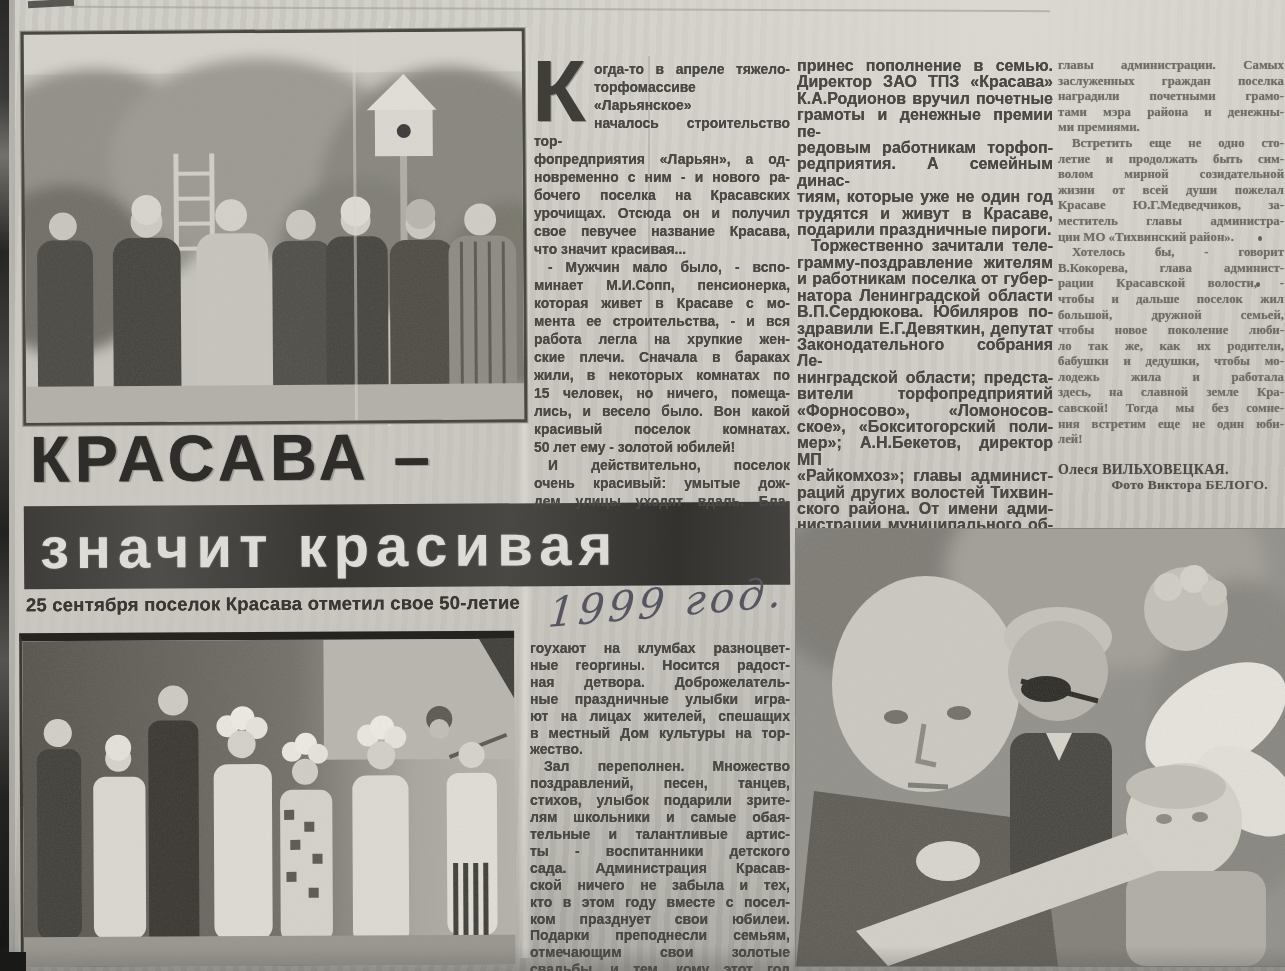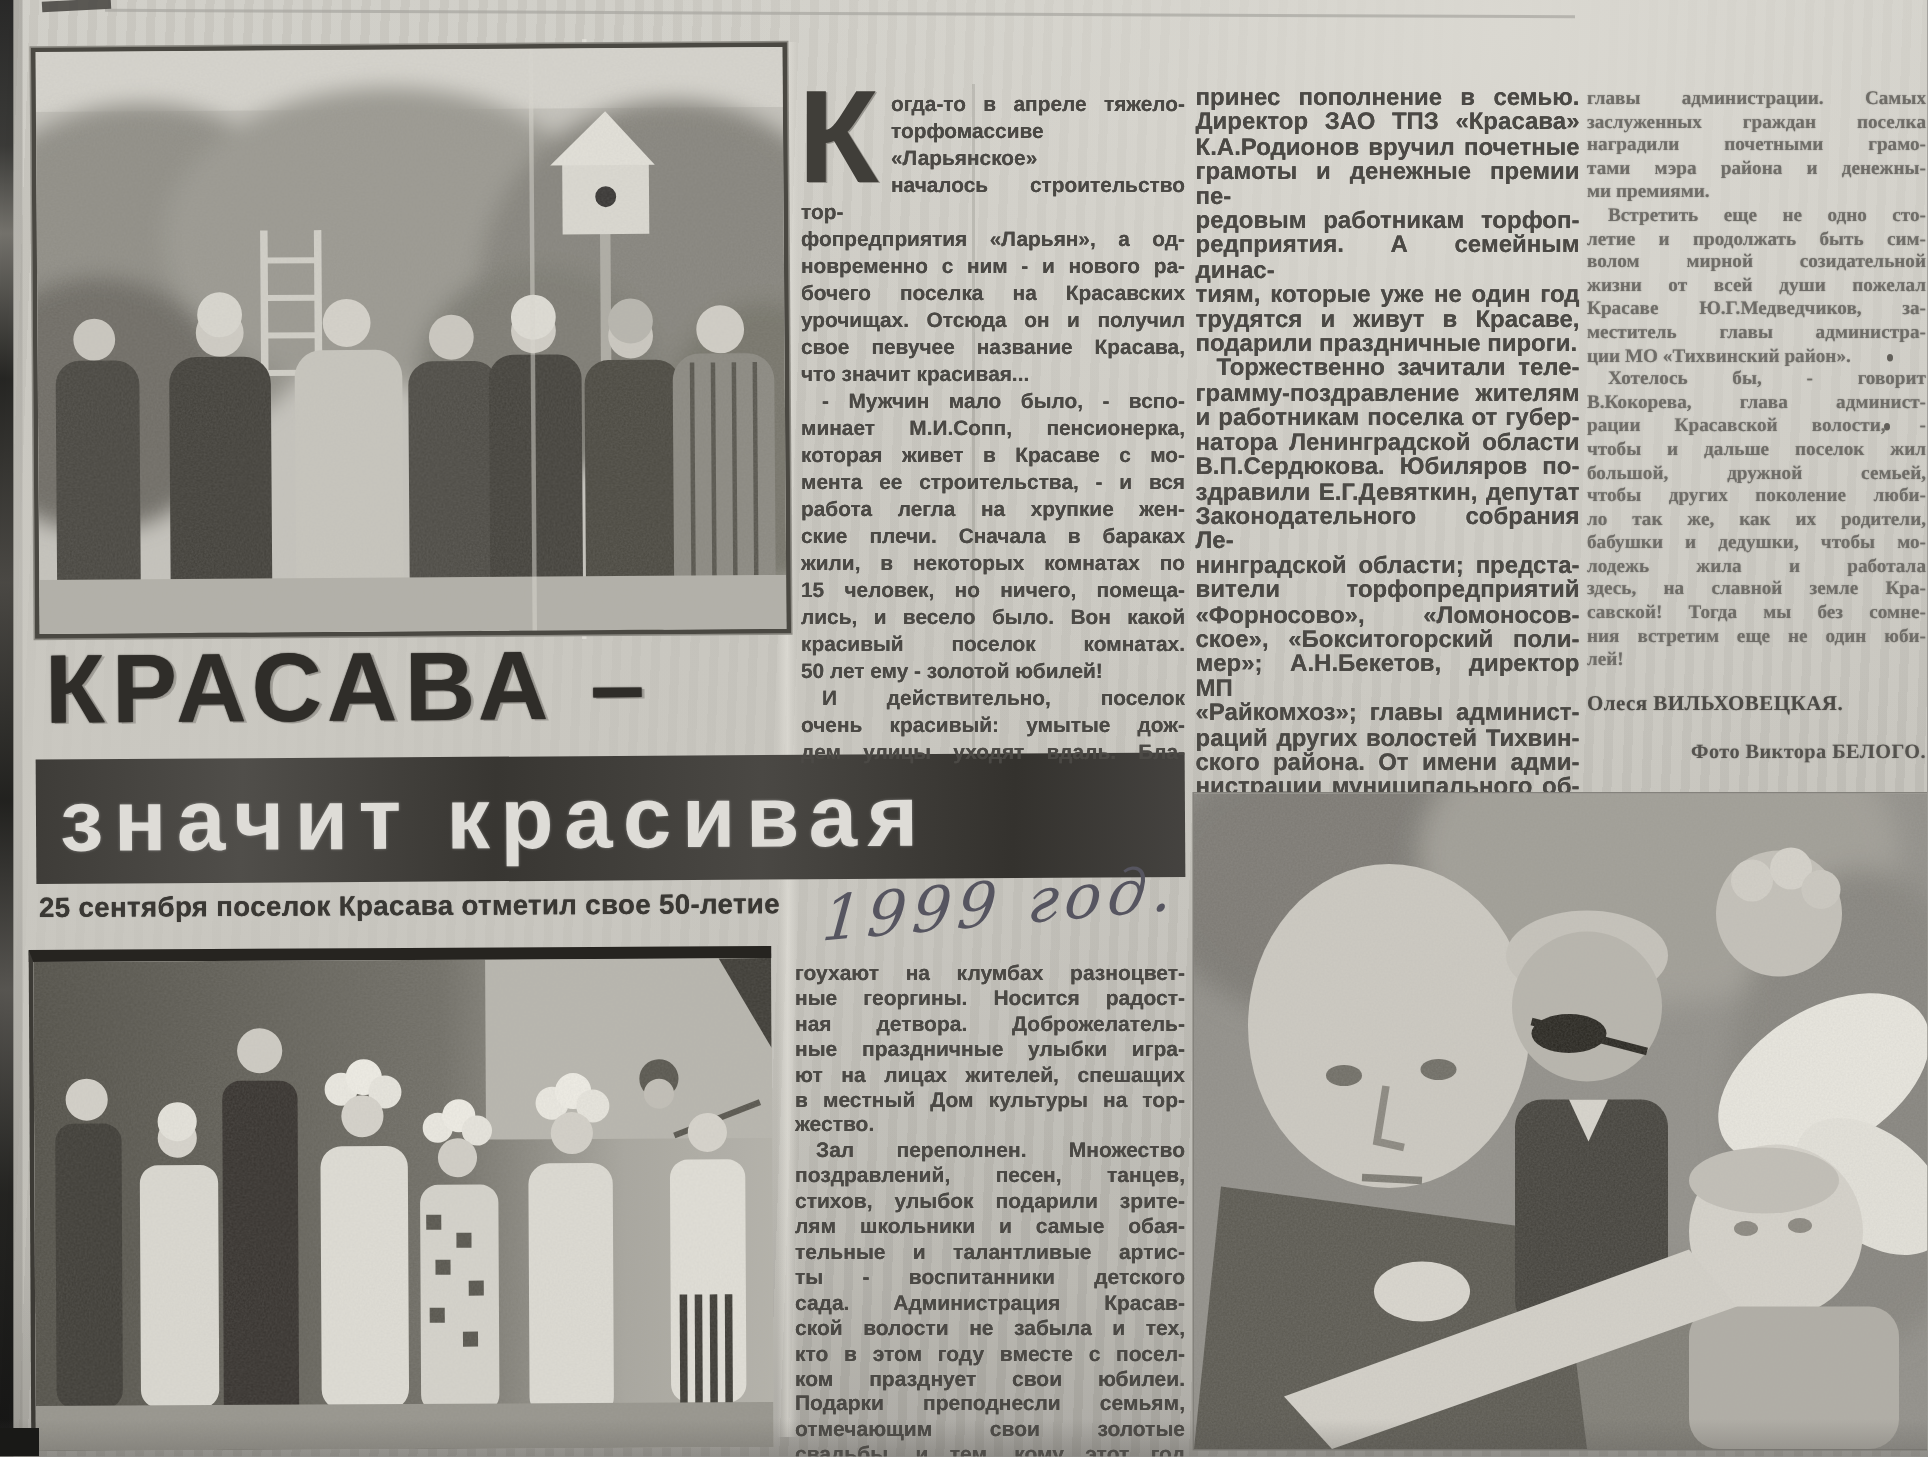--- a/index.html
+++ b/index.html
@@ -53,21 +53,21 @@
   .cline{text-align:justify;text-align-last:justify;text-justify:inter-word;}
   .cline.end{text-align-last:left;}
   .para.indent .cline:first-child{text-indent:14px;}
   .col1{left:534px;top:60px;width:256px;font-size:13.9px;line-height:18px;text-shadow:0 0 .4px #4b4945;}
   .col1lower{left:530px;top:640px;width:260px;font-size:14px;line-height:16.9px;text-shadow:0 0 .4px #4b4945;}
   .col2{left:797px;top:58px;width:256px;font-size:16px;line-height:16.4px;text-shadow:0 0 .4px #4b4945;}
   .col3{left:1058px;top:58px;width:226px;font-size:12.8px;line-height:15.6px;color:#6f6d68;text-shadow:0 0 1px #8a8882;font-family:Liberation Serif, serif;}
   .dropcap{float:left;width:54px;height:66px;font-size:88px;line-height:62px;font-weight:bold;
     color:#403e39;margin:0 8px 0 -2px;text-shadow:1px 1px 0 rgba(64,62,57,.4);overflow:visible;}
   .byline{margin-top:14px;font-size:14px;color:#4d4b47;letter-spacing:.3px;padding-right:4px;}
-  .photocredit{margin-top:16px;text-align:right;font-size:13.5px;color:#55534f;letter-spacing:.3px;padding-right:0;}
+  .photocredit{text-align:right;font-size:13.5px;color:#55534f;letter-spacing:.3px;padding-right:16px;}
 </style>
 </head>
 <body>
 
 <div class="page">
 
   <div class="abs edge-left"></div>
   <div class="abs edge-left2"></div>
   <div class="abs top-line"></div>
   <div class="abs top-smudge"></div>
@@ -264,21 +264,21 @@
           <div class="cline end">жество.</div>
         </div>
         <div class="para indent">
           <div class="cline">Зал переполнен. Множество</div>
           <div class="cline">поздравлений, песен, танцев,</div>
           <div class="cline">стихов, улыбок подарили зрите-</div>
           <div class="cline">лям школьники и самые обая-</div>
           <div class="cline">тельные и талантливые артис-</div>
           <div class="cline">ты - воспитанники детского</div>
           <div class="cline">сада. Администрация Красав-</div>
-          <div class="cline">ской волости не забыла и тех,</div>
+          <div class="cline">ской ничего не забыла и тех,</div>
           <div class="cline">кто в этом году вместе с посел-</div>
           <div class="cline">ком празднует свои юбилеи.</div>
           <div class="cline">Подарки преподнесли семьям,</div>
           <div class="cline">отмечающим свои золотые</div>
           <div class="cline">свадьбы, и тем, кому этот год</div>
         </div>
       </div>
   </div>
 
   <div class="col col2">
@@ -335,21 +335,21 @@
           <div class="cline">Красаве Ю.Г.Медведчиков, за-</div>
           <div class="cline">меститель главы администра-</div>
           <div class="cline end">ции МО «Тихвинский район».</div>
         </div>
         <div class="para indent">
           <div class="cline">Хотелось бы, - говорит</div>
           <div class="cline">В.Кокорева, глава админист-</div>
           <div class="cline">рации Красавской волости, -</div>
           <div class="cline">чтобы и дальше поселок жил</div>
           <div class="cline">большой, дружной семьей,</div>
-          <div class="cline">чтобы других поколение люби-</div>
+          <div class="cline">чтобы новое поколение люби-</div>
           <div class="cline">ло так же, как их родители,</div>
           <div class="cline">бабушки и дедушки, чтобы мо-</div>
           <div class="cline">лодежь жила и работала</div>
           <div class="cline">здесь, на славной земле Кра-</div>
           <div class="cline">савской! Тогда мы без сомне-</div>
           <div class="cline">ния встретим еще не один юби-</div>
           <div class="cline end">лей!</div>
         </div>
       </div>
     <div class="byline">Олеся ВИЛЬХОВЕЦКАЯ.</div>

